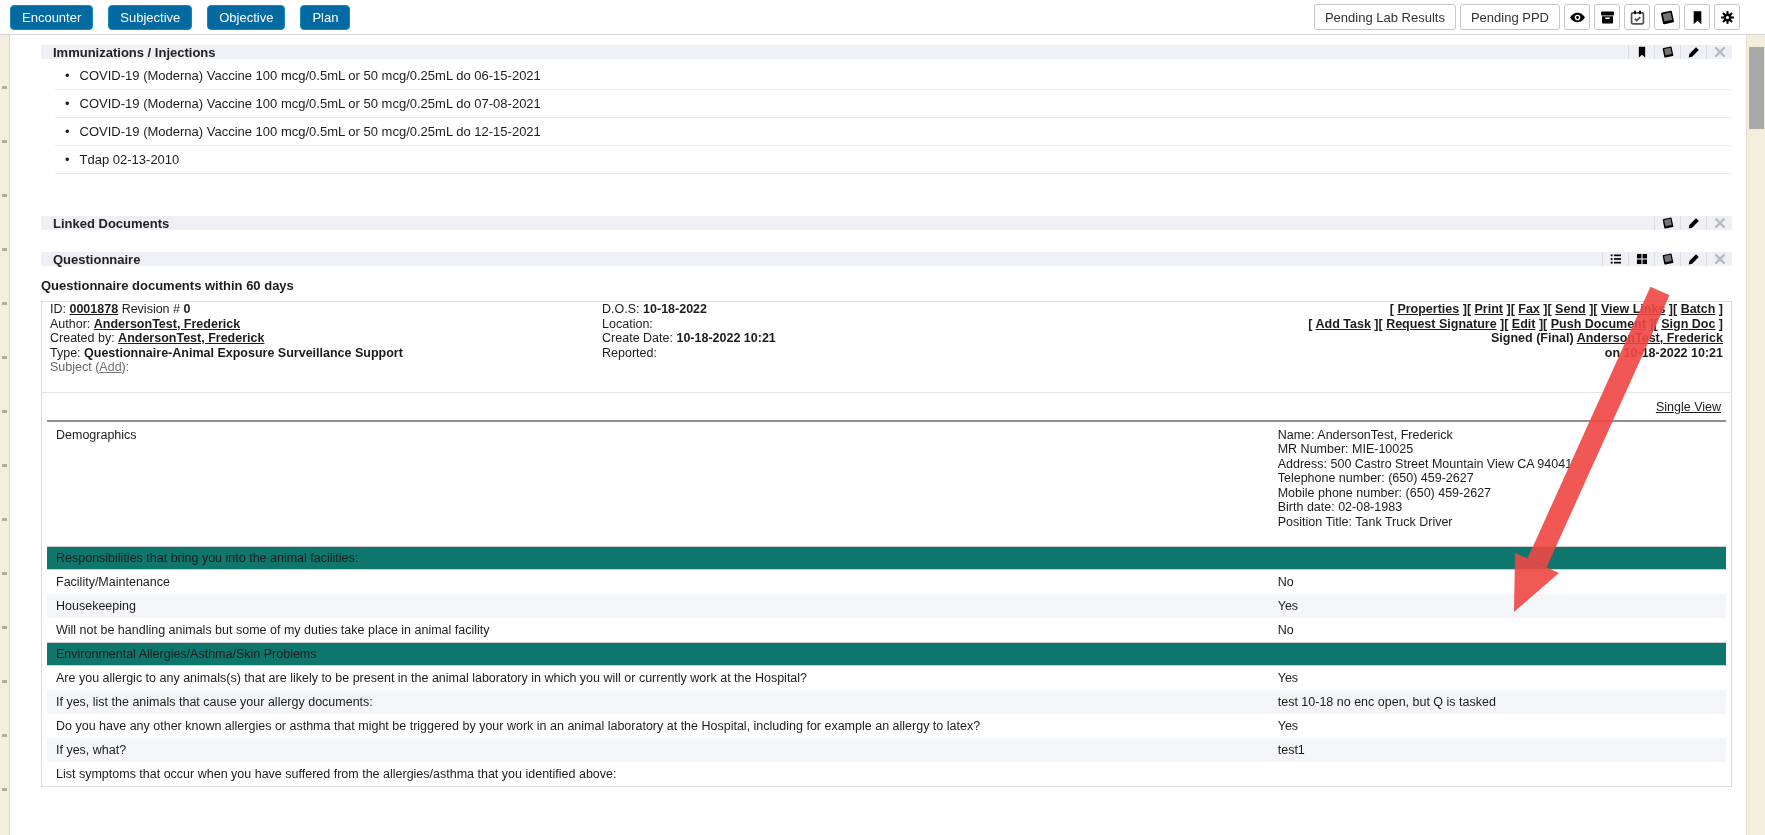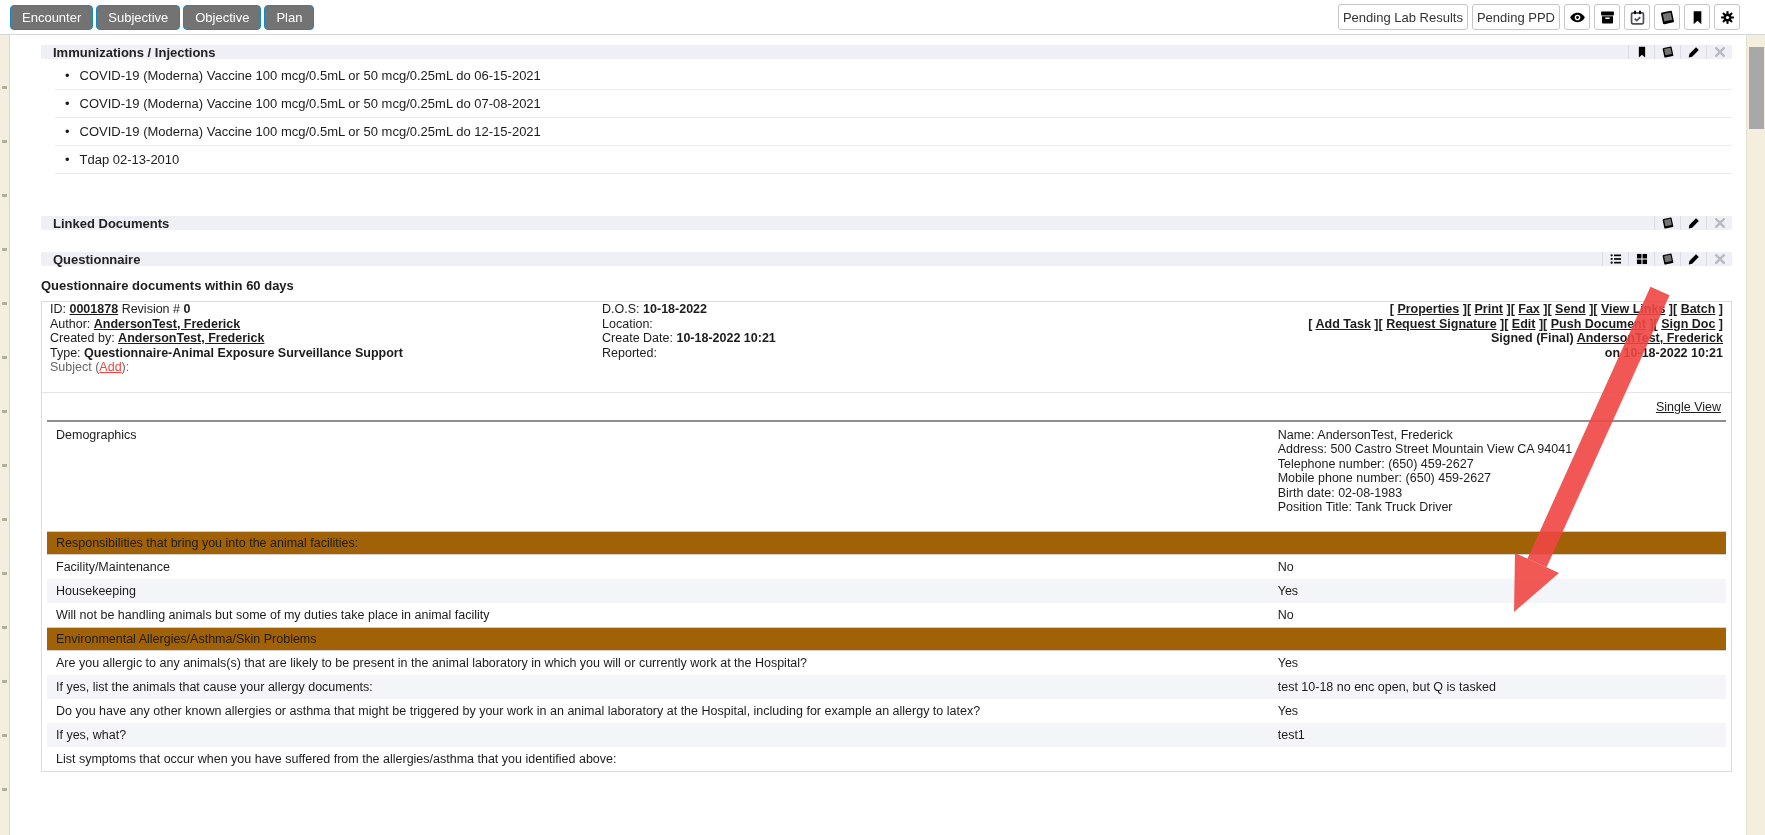--- a/index.html
+++ b/index.html
@@ -10,28 +10,28 @@
     background:#fff; color:#1c1c1c; position:relative;
   }
   a { color:#1c1c1c; text-decoration:underline; cursor:pointer; }
 
   
   .topbar {
     height:35px; background:#fff; border-bottom:1px solid #d6d6d6;
     display:flex; align-items:center; padding:0 25px 0 10px; position:relative; z-index:5;
   }
   .nav-btn {
-    background:#737373; border:1px solid #168ac0; color:#fff; font-size:13px;
-    height:25px; padding:0 11px; border-radius:4px; margin-right:3px;
+    background:#0369a1; border:1px solid #168ac0; color:#fff; font-size:13px;
+    height:25px; padding:0 11px; border-radius:4px; margin-right:15px;
     font-family:inherit; cursor:pointer;
   }
   .topbar-right { margin-left:auto; display:flex; align-items:center; gap:4px; }
   .pending-btn {
     background:#fff; border:1px solid #c6c6c6; color:#333; font-size:13px;
-    height:26px; padding:0 4px; border-radius:3px; font-family:inherit; cursor:pointer;
+    height:26px; padding:0 10px; border-radius:3px; font-family:inherit; cursor:pointer;
   }
   .icon-btn {
     width:26px; height:26px; border:1px solid #c6c6c6; border-radius:3px; background:#fff;
     display:flex; align-items:center; justify-content:center; color:#4b4f56; padding:0; cursor:pointer;
   }
   .icon-btn svg { width:17px; height:17px; }
 
   
   .page { position:relative; height:800px; }
   .left-strip {
@@ -73,34 +73,34 @@
   .q-subtitle { font-weight:bold; font-size:13px; margin:12px 0 8px 0; }
   .doc-card { border:1px solid #dcdcdc; }
   .doc-heading { font-size:12.5px; padding:9px 8px 13px; }
   .doc-info { display:flex; padding:0 8px 6px; font-size:12.5px; line-height:14.5px; }
   .col-left { width:33%; }
   .col-mid  { width:27%; }
   .col-right { flex:1; text-align:right; font-weight:bold; }
   .lbl { font-weight:normal; }
   .b { font-weight:bold; }
   .subject-line { color:#666; }
-  .subject-line a { color:#ef4444; }
+  .subject-line a { color:#737373; }
   .al { white-space:nowrap; }
   .al::before { content:"[ "; }
   .al::after  { content:" ]"; }
 
   .single-row { border-top:1px solid #e5e5e5; text-align:right; padding:7px 10px 6px; font-size:12.5px;margin-top:11px; }
 
   .qa-table { margin:0 5px; border-top:2px solid #8f8f8f; font-size:12.5px; }
   .demo-row { display:flex; padding:6px 0 16px; }
   .demo-label { width:73.3%; padding:0 9px; }
   .demo-vals { flex:1; line-height:14.6px; }
   .qrow { display:flex; height:24px; align-items:center; overflow:hidden; }
   .qrow.alt { background:#f4f5f8; }
-  .qrow.section { background:#a16207; border-top:1px solid #cfcfcf; border-bottom:1px solid #cfcfcf; }
+  .qrow.section { background:#0f766e; border-top:1px solid #cfcfcf; border-bottom:1px solid #cfcfcf; }
   .qcell { width:73.3%; padding:0 9px; white-space:nowrap; overflow:hidden; }
   .acell { flex:1; white-space:nowrap; overflow:hidden; }
 
   
   .arrow-overlay { position:absolute; left:0; top:0; z-index:40; pointer-events:none; }
 
   .sprite { position:absolute; width:0; height:0; overflow:hidden; }
 </style>
 </head>
 <body>
@@ -363,20 +363,21 @@
       <div class="single-row">
         <a href="#">Single View</a>
       </div>
 
       <div class="qa-table">
         <div class="demo-row">
           <div class="demo-label">Demographics</div>
           <div class="demo-vals">
 
           <div>Name: AndersonTest, Frederick</div>
+              <div>MR Number: MIE-10025</div>
               <div>Address: 500 Castro Street Mountain View CA 94041</div>
               <div>Telephone number: (650) 459-2627</div>
               <div>Mobile phone number: (650) 459-2627</div>
               <div>Birth date: 02-08-1983</div>
               <div>Position Title: Tank Truck Driver</div>
             </div>
         </div>
         <div>
 
             <div class="qrow section">

